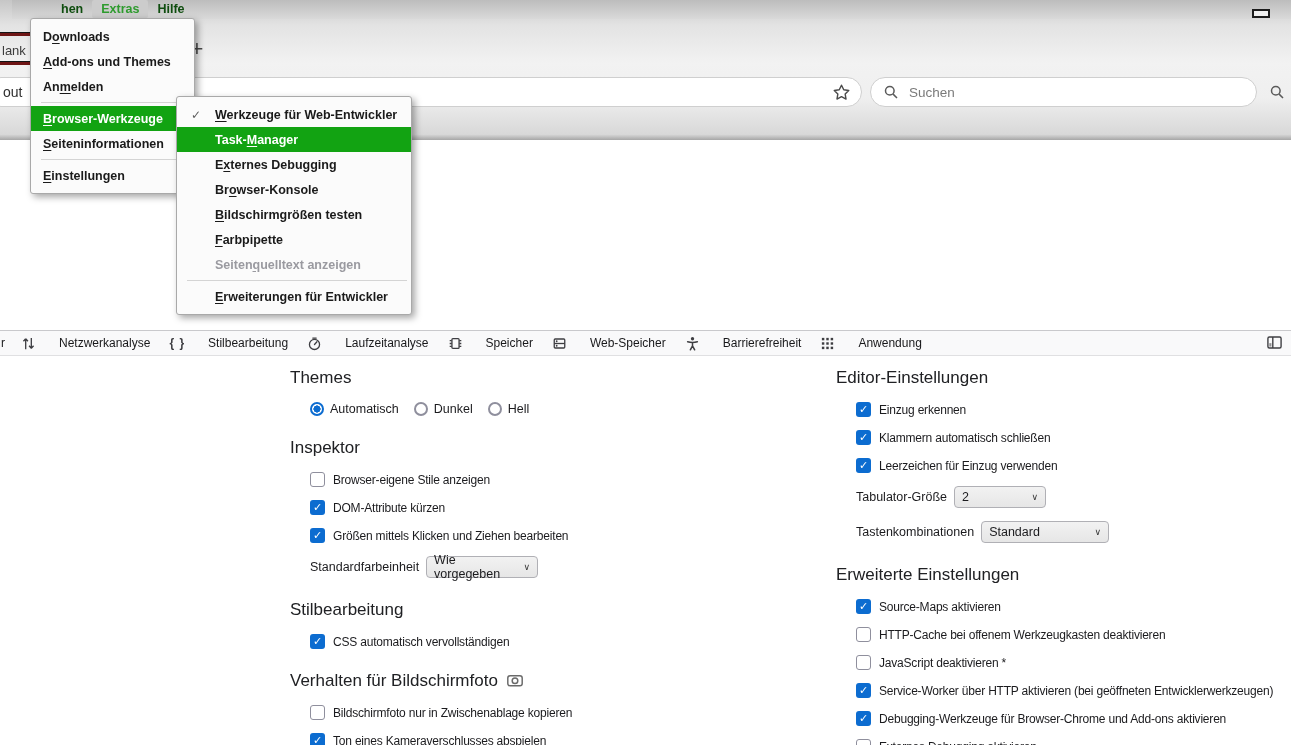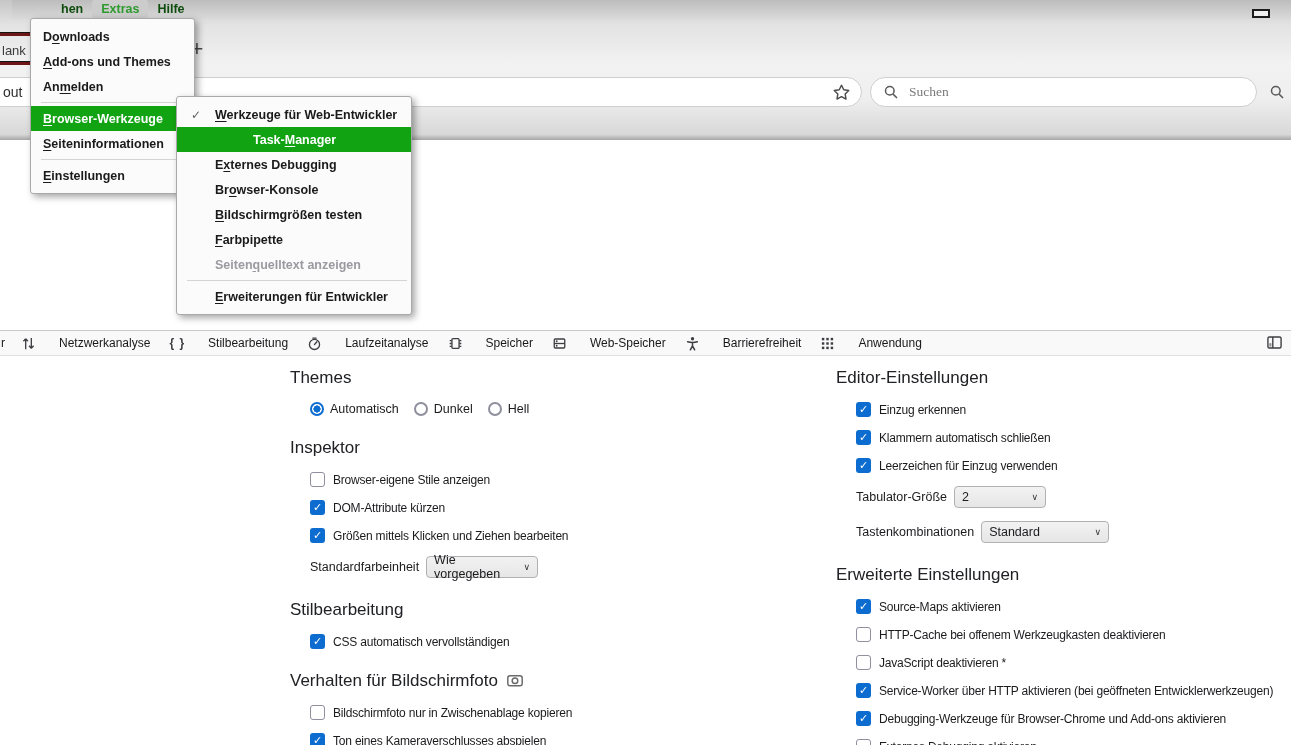--- a/index.html
+++ b/index.html
@@ -20,34 +20,34 @@
   .tab-partial{position:absolute;left:2px;top:43px;font-size:13px;color:#3c3c3c;}
   .newtab{position:absolute;left:184px;top:36px;font-size:22px;font-weight:300;color:#4a4a4a;width:26px;text-align:center;}
   .urlbar{position:absolute;left:-14px;top:77px;width:876px;height:30px;background:#fff;border:1px solid #cfcfcf;
     border-radius:16px;display:flex;align-items:center;box-sizing:border-box;}
   .urlbar .urltext{margin-left:16px;font-size:14px;color:#2f2f2f;flex:1;}
   .urlbar .star{margin-right:10px;width:20px;height:20px;}
   .searchbar{position:absolute;left:870px;top:77px;width:387px;height:30px;background:#fff;border:1px solid #cfcfcf;
     border-radius:16px;display:flex;align-items:center;box-sizing:border-box;}
   .searchbar .sicon{margin:0 8px 0 12px;width:16px;height:16px;}
   .searchbar input{border:none;outline:none;background:transparent;font-size:13.5px;color:#333;flex:1;
-    font-family:Liberation Serif, serif;}
+    font-family:Liberation Sans, sans-serif;}
   .searchbar input::placeholder{color:#7a7a7a;opacity:1;}
   .toolbar-search{position:absolute;left:1267px;top:82px;width:19px;height:19px;}
   .minimize{position:absolute;left:1252px;top:9px;width:14px;height:5px;border:2px solid #1c1c1c;background:#f0f0f0;}
 
   .icon{display:inline-flex;align-items:center;justify-content:center;}
   .icon svg{display:block;}
 
   
   .menu-panel{position:absolute;background:#fbfbfb;border:1px solid #a9a9a9;border-radius:3px;
     box-shadow:3px 3px 7px rgba(0,0,0,.35);padding:5px 0;z-index:20;font-size:12.5px;color:#1a1a1a;font-weight:bold;}
   .menu-item{height:25px;display:flex;align-items:center;white-space:nowrap;cursor:default;}
   .menu-item .lbl{flex:1;}
-  .menu-item.highlight{background:var(--green);color:#fff;padding-left:38px;}
+  .menu-item.highlight{background:var(--green);color:#fff;}
   .menu-item.disabled{color:#9a9aa0;}
   .menu-sep{height:1px;background:#d4d4d4;margin:3px 4px 3px 10px;}
   .extras-menu{left:30px;top:18px;min-width:148px;}
   .extras-menu .menu-item{padding:0 10px 0 12px;}
   .extras-menu .arrow{font-size:12px;margin-left:14px;color:#e8ffe8;}
   .tools-menu{left:176px;top:96px;min-width:200px;}
   .tools-menu .menu-item{padding-right:14px;}
   .tools-menu .checkcol{width:38px;text-align:center;color:#5c5c5c;font-size:12px;}
 
   

